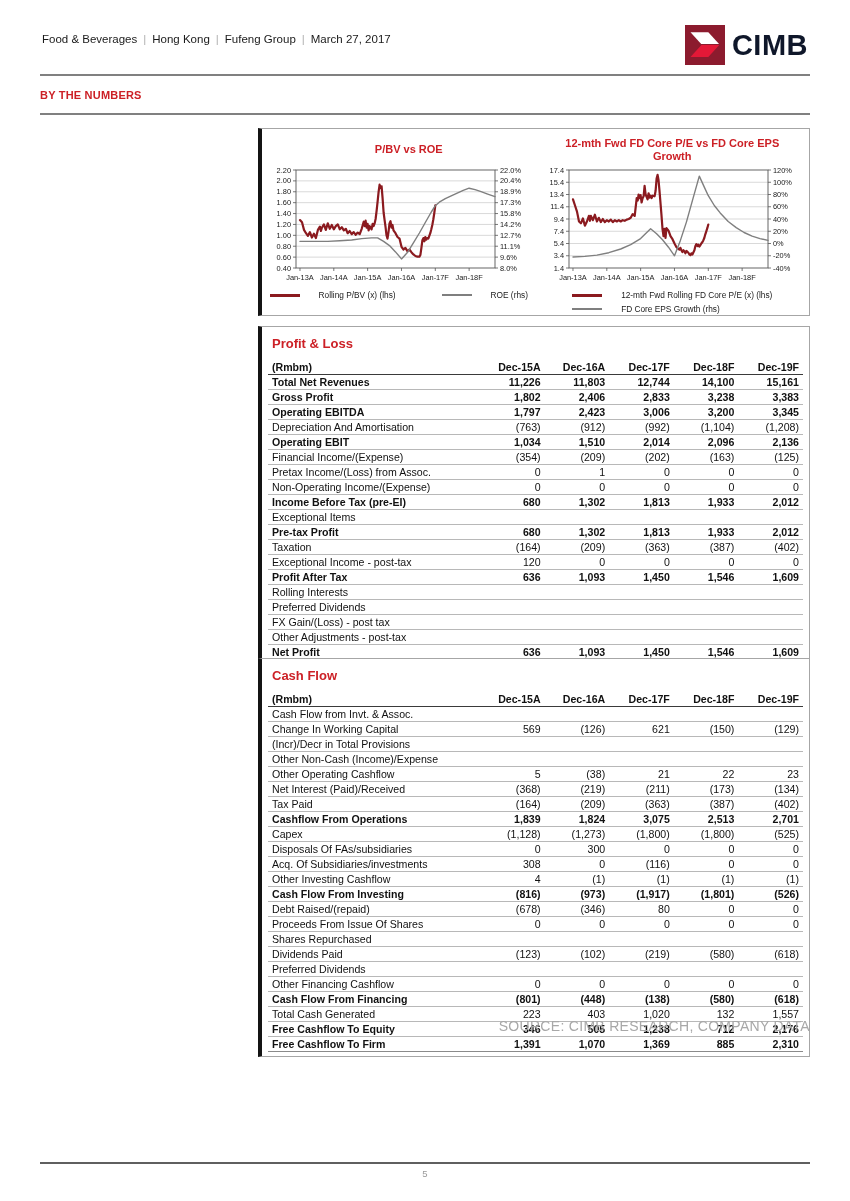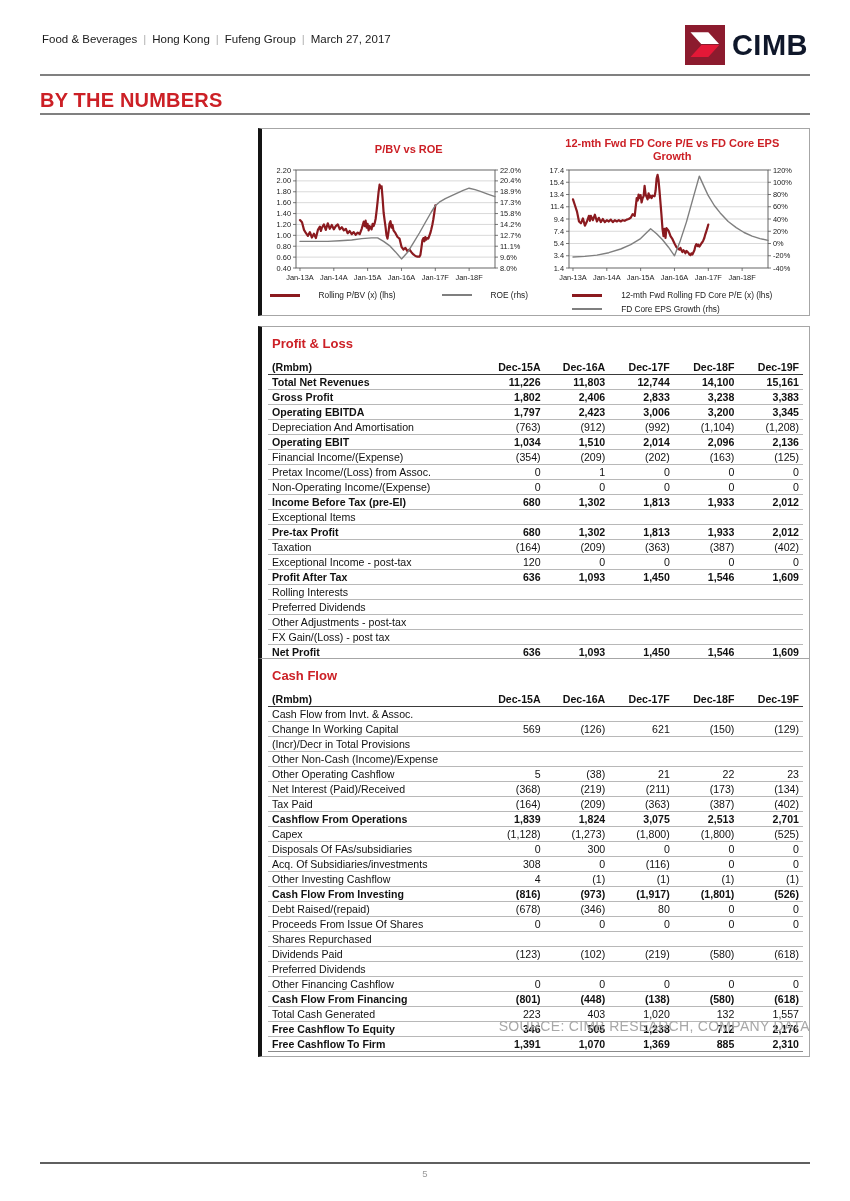--- a/index.html
+++ b/index.html
@@ -14,21 +14,21 @@
   .logo-mark { position:relative; width:40px; height:40px; background:#8c1b2e; }
   .logo-mark .arr-top { position:absolute; left:14%; top:18%; width:72%; height:30%; background:#ffffff;
     clip-path:polygon(0 0, 62% 0, 100% 100%, 38% 100%); }
   .logo-mark .arr-bot { position:absolute; left:14%; top:50%; width:72%; height:30%; background:#e31837;
     clip-path:polygon(38% 0, 100% 0, 62% 100%, 0 100%); }
   .logo-text { font-size:29px; font-weight:bold; color:#0f172a; letter-spacing:0.5px; }
 
   .hr { position:absolute; left:40px; width:770px; height:2px; background:#808080; }
   .hr1 { top:74px; }
   .hr2 { top:113px; }
-  .section-title { position:absolute; left:40px; top:89px; font-size:20px; font-weight:bold; color:#cc2026; letter-spacing:0.2px; }
+  .section-title { position:absolute; left:40px; top:89px; font-size:11px; font-weight:bold; color:#cc2026; letter-spacing:0.2px; }
 
   
   .box { position:absolute; left:258px; width:552px; background:#fff;
          border:1px solid #a6a6a6; border-left:4px solid #141414; }
   .chart-box { top:128px; height:188px; display:flex; padding-top:8px; }
   .chart { width:50%; display:flex; flex-direction:column; align-items:center; }
   .chart-title { height:28px; width:100%; font-size:11px; font-weight:bold; color:#cc2026; line-height:13px; }
   .chart-title.left-a { text-align:center; padding-left:20px; padding-top:6px; }
   .chart-title.center-a { text-align:center; padding:0 10px; }
   .legend { display:flex; justify-content:center; margin-top:3px; font-size:8.3px; color:#1a1a1a; }
@@ -378,29 +378,29 @@
           </tr>
           <tr>
             <td class="col-label">Preferred Dividends</td>
             <td class="col-num"></td>
             <td class="col-num"></td>
             <td class="col-num"></td>
             <td class="col-num"></td>
             <td class="col-num"></td>
           </tr>
           <tr>
+            <td class="col-label">FX Gain/(Loss) - post tax</td>
+            <td class="col-num"></td>
+            <td class="col-num"></td>
+            <td class="col-num"></td>
+            <td class="col-num"></td>
+            <td class="col-num"></td>
+          </tr>
+          <tr>
             <td class="col-label">Other Adjustments - post-tax</td>
-            <td class="col-num"></td>
-            <td class="col-num"></td>
-            <td class="col-num"></td>
-            <td class="col-num"></td>
-            <td class="col-num"></td>
-          </tr>
-          <tr>
-            <td class="col-label">FX Gain/(Loss) - post tax</td>
             <td class="col-num"></td>
             <td class="col-num"></td>
             <td class="col-num"></td>
             <td class="col-num"></td>
             <td class="col-num"></td>
           </tr>
           <tr class="bold">
             <td class="col-label">Net Profit</td>
             <td class="col-num">636</td>
             <td class="col-num">1,093</td>

